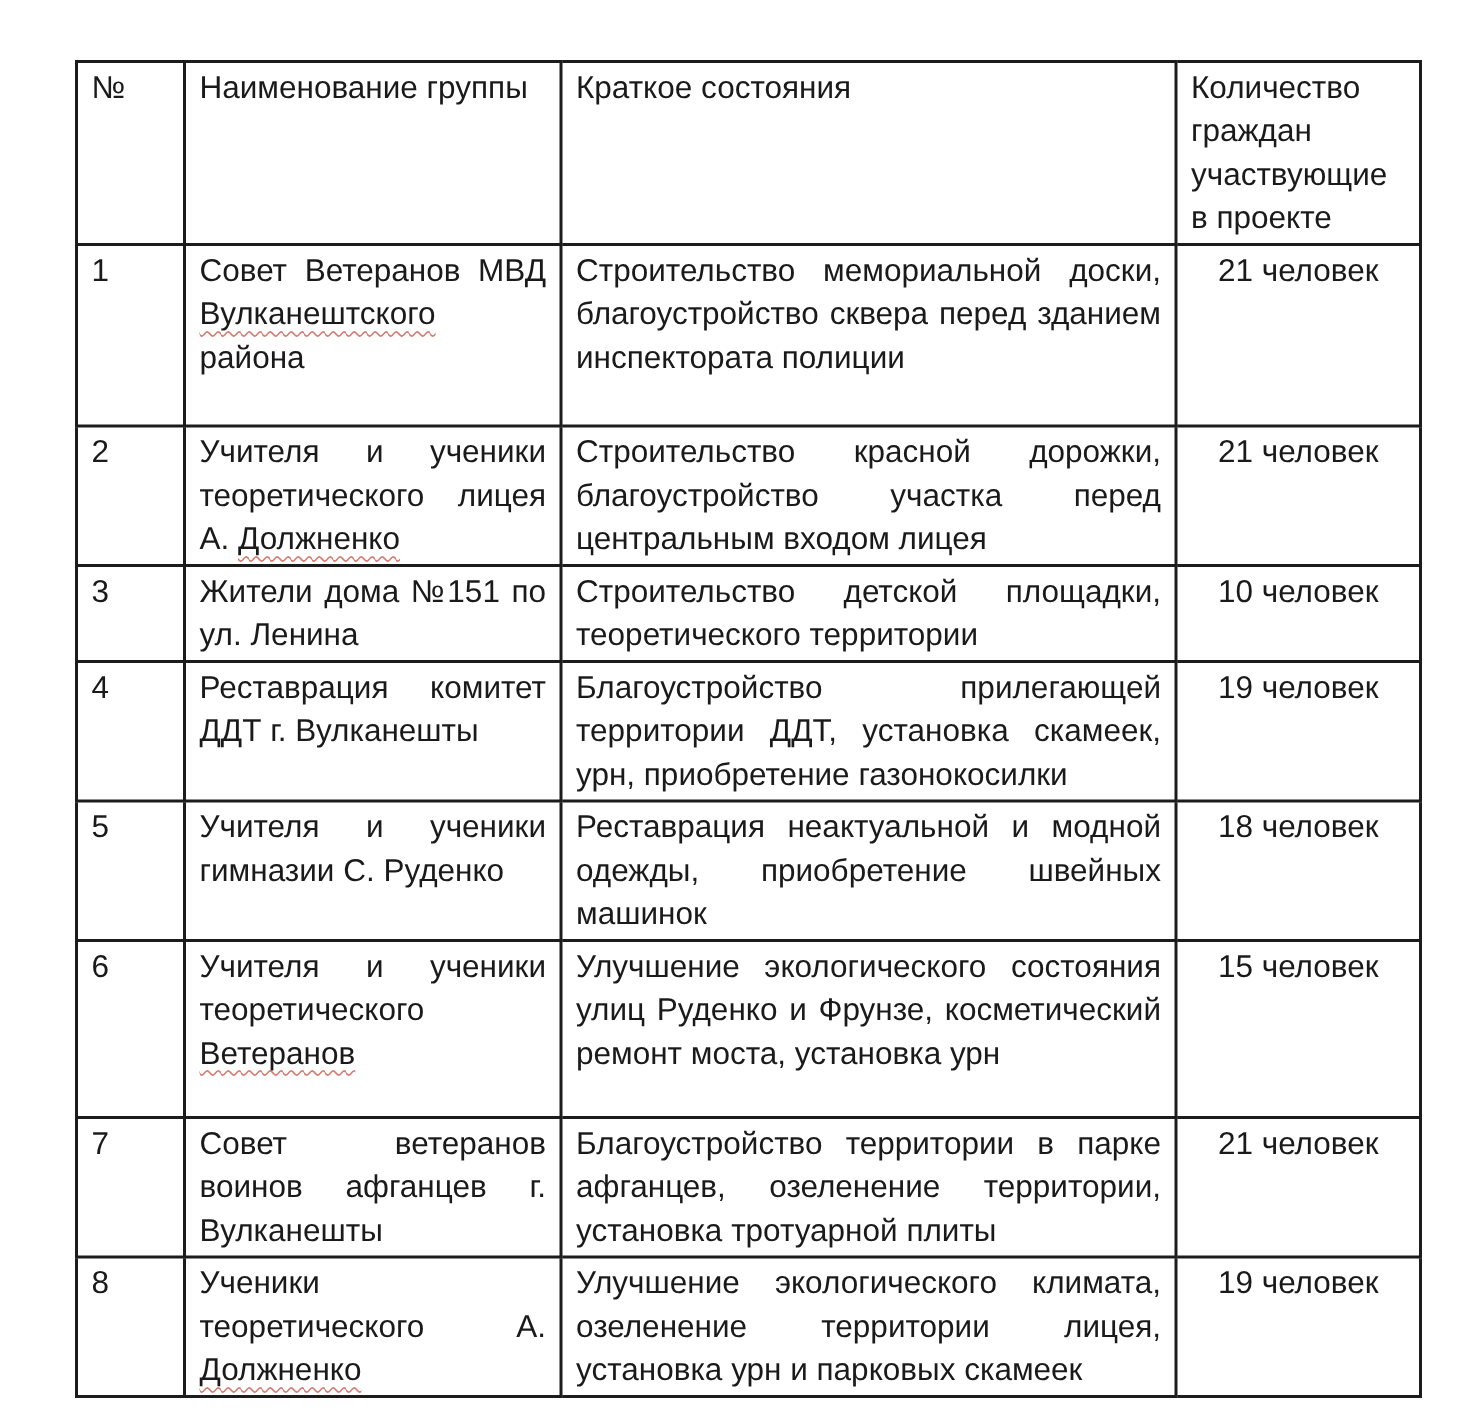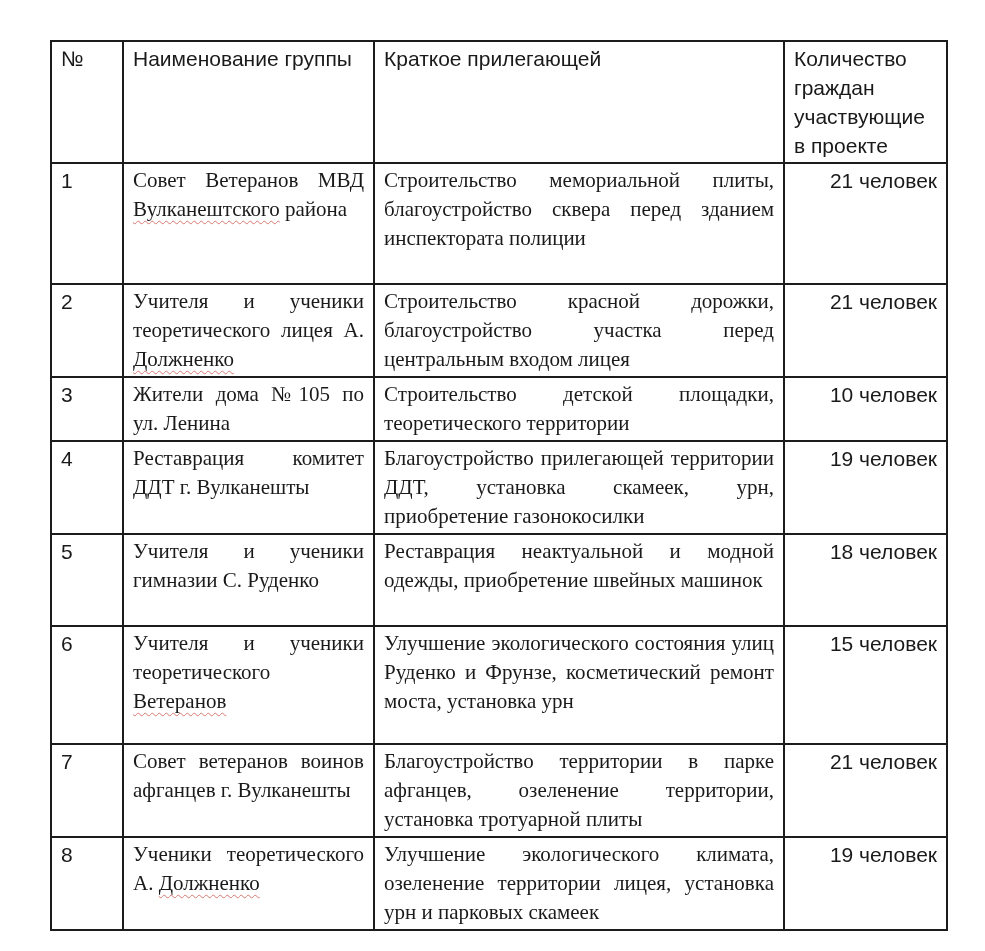--- a/index.html
+++ b/index.html
@@ -39,24 +39,23 @@
   table.doc-table th {
     text-align: left;
   }
   td.cell-num {
     text-align: left;
   }
   td.cell-group,
   td.cell-content {
     text-align: justify;
     text-align-last: left;
-    font-family: Liberation Serif, serif;
   }
   td.cell-count {
-    text-align: right;
+    text-align: center;
     white-space: nowrap;
   }
   .misspell {
     text-decoration-line: underline;
     text-decoration-style: wavy;
     text-decoration-color: #d9796f;
     text-decoration-thickness: 1px;
     text-underline-offset: 4px;
     text-decoration-skip-ink: none;
   }
@@ -69,40 +68,40 @@
     <colgroup>
       <col style="width:72px">
       <col style="width:251px">
       <col style="width:410px">
       <col style="width:163px">
     </colgroup>
     <thead>
       <tr style="height:122px">
         <th>№</th>
         <th>Наименование группы</th>
-        <th>Краткое прилегающей</th>
+        <th>Краткое состояния</th>
         <th>Количество граждан участвующие в проекте</th>
       </tr>
     </thead>
     <tbody>
       <tr style="height:121px">
         <td class="cell-num">1</td>
         <td class="cell-group"><span>Совет Ветеранов МВД </span><span class="misspell">Вулканештского</span><span> района</span></td>
-        <td class="cell-content">Строительство мемориальной плиты, благоустройство сквера перед зданием инспектората полиции</td>
+        <td class="cell-content">Строительство мемориальной доски, благоустройство сквера перед зданием инспектората полиции</td>
         <td class="cell-count">21 человек</td>
       </tr>
       <tr style="height:84px">
         <td class="cell-num">2</td>
         <td class="cell-group"><span>Учителя и ученики теоретического лицея А. </span><span class="misspell">Должненко</span><span></span></td>
         <td class="cell-content">Строительство красной дорожки, благоустройство участка перед центральным входом лицея</td>
         <td class="cell-count">21 человек</td>
       </tr>
       <tr style="height:63px">
         <td class="cell-num">3</td>
-        <td class="cell-group"><span>Жители дома №105 по ул. Ленина</span><span class="misspell"></span><span></span></td>
+        <td class="cell-group"><span>Жители дома №151 по ул. Ленина</span><span class="misspell"></span><span></span></td>
         <td class="cell-content">Строительство детской площадки, теоретического территории</td>
         <td class="cell-count">10 человек</td>
       </tr>
       <tr style="height:91px">
         <td class="cell-num">4</td>
         <td class="cell-group"><span>Реставрация комитет ДДТ г. Вулканешты</span><span class="misspell"></span><span></span></td>
         <td class="cell-content">Благоустройство прилегающей территории ДДТ, установка скамеек, урн, приобретение газонокосилки</td>
         <td class="cell-count">19 человек</td>
       </tr>
       <tr style="height:92px">

